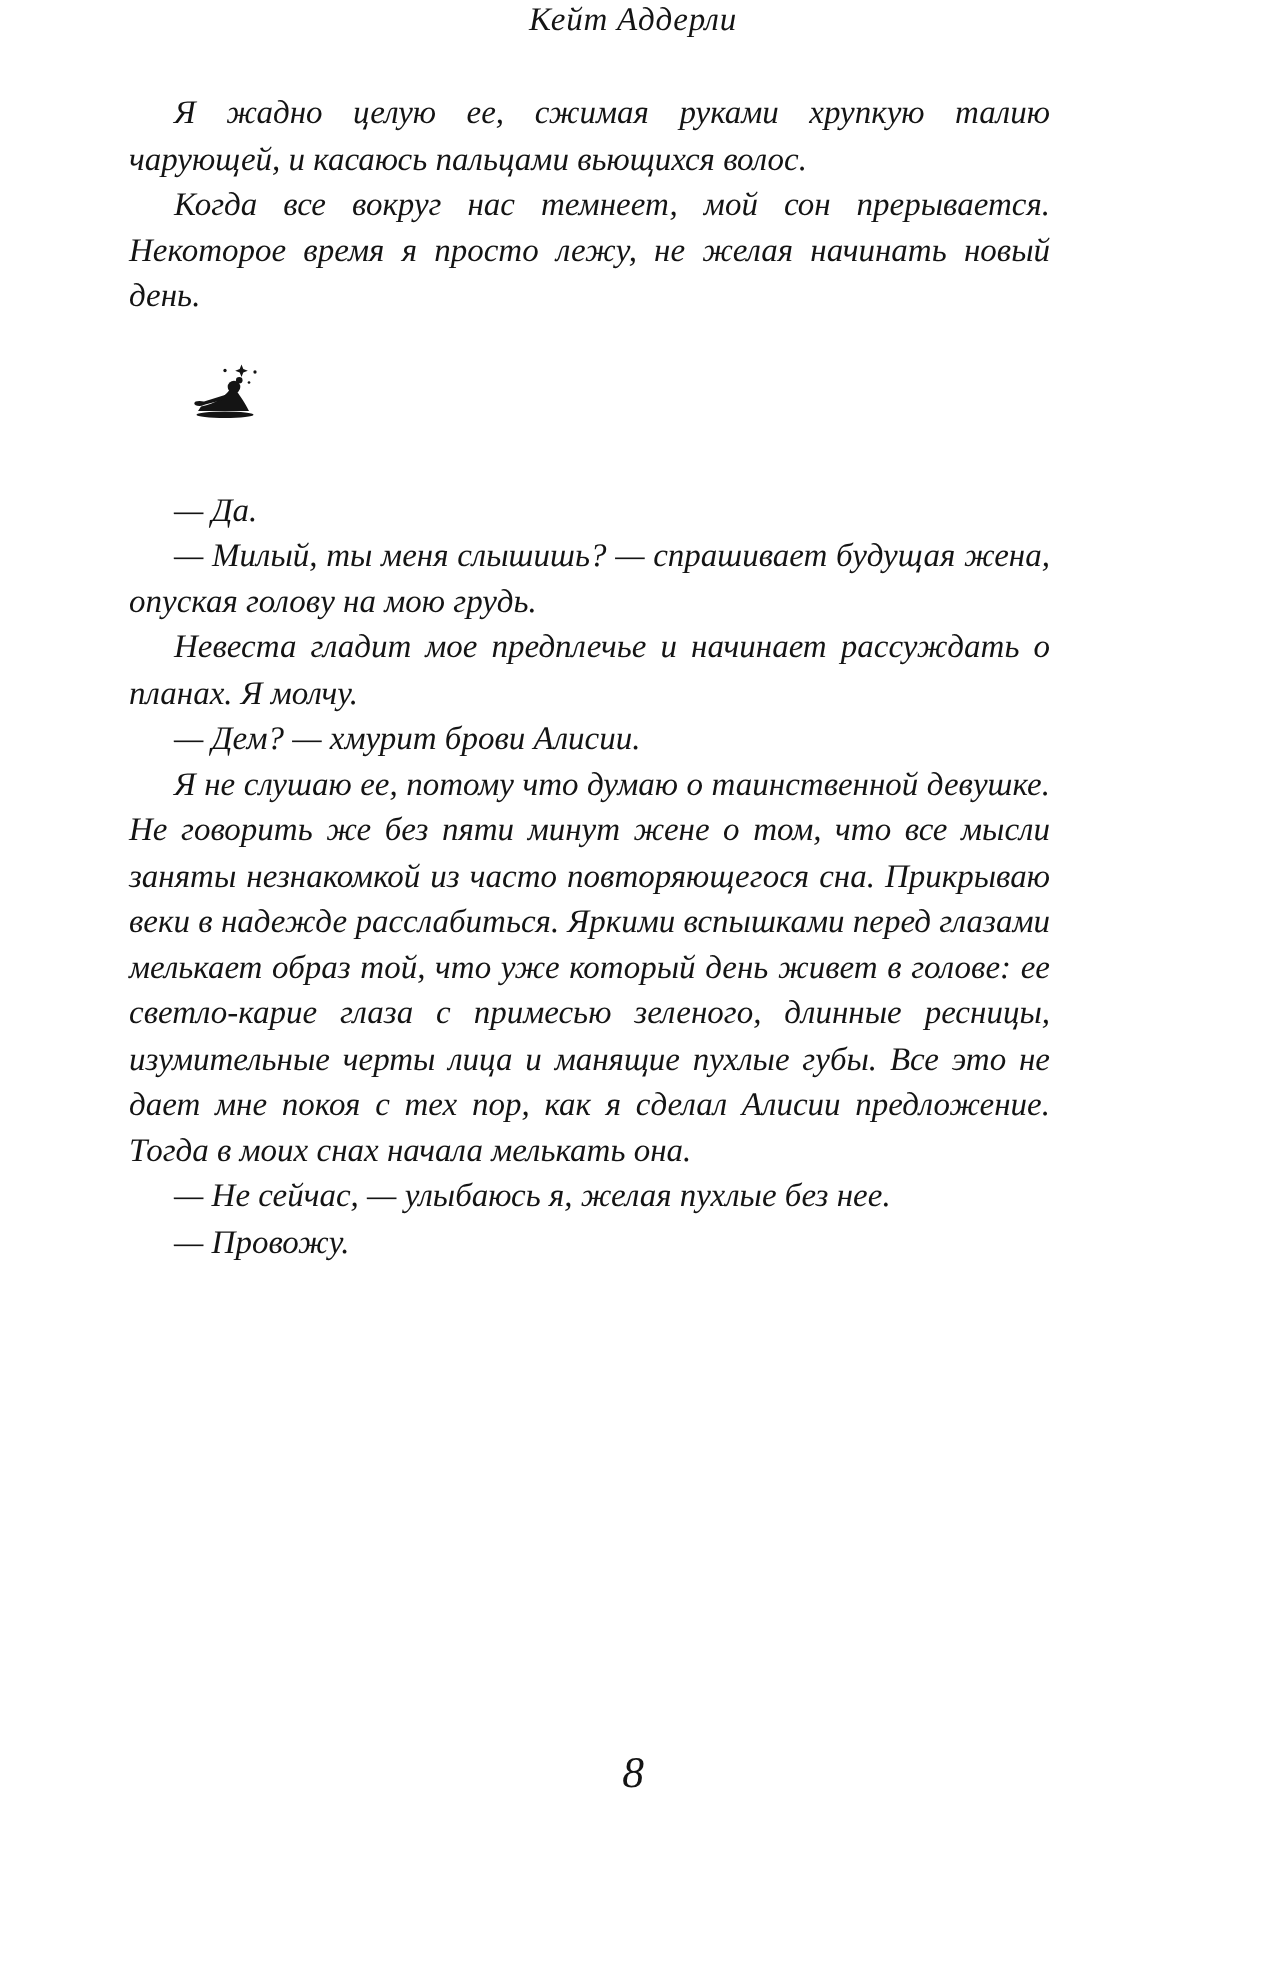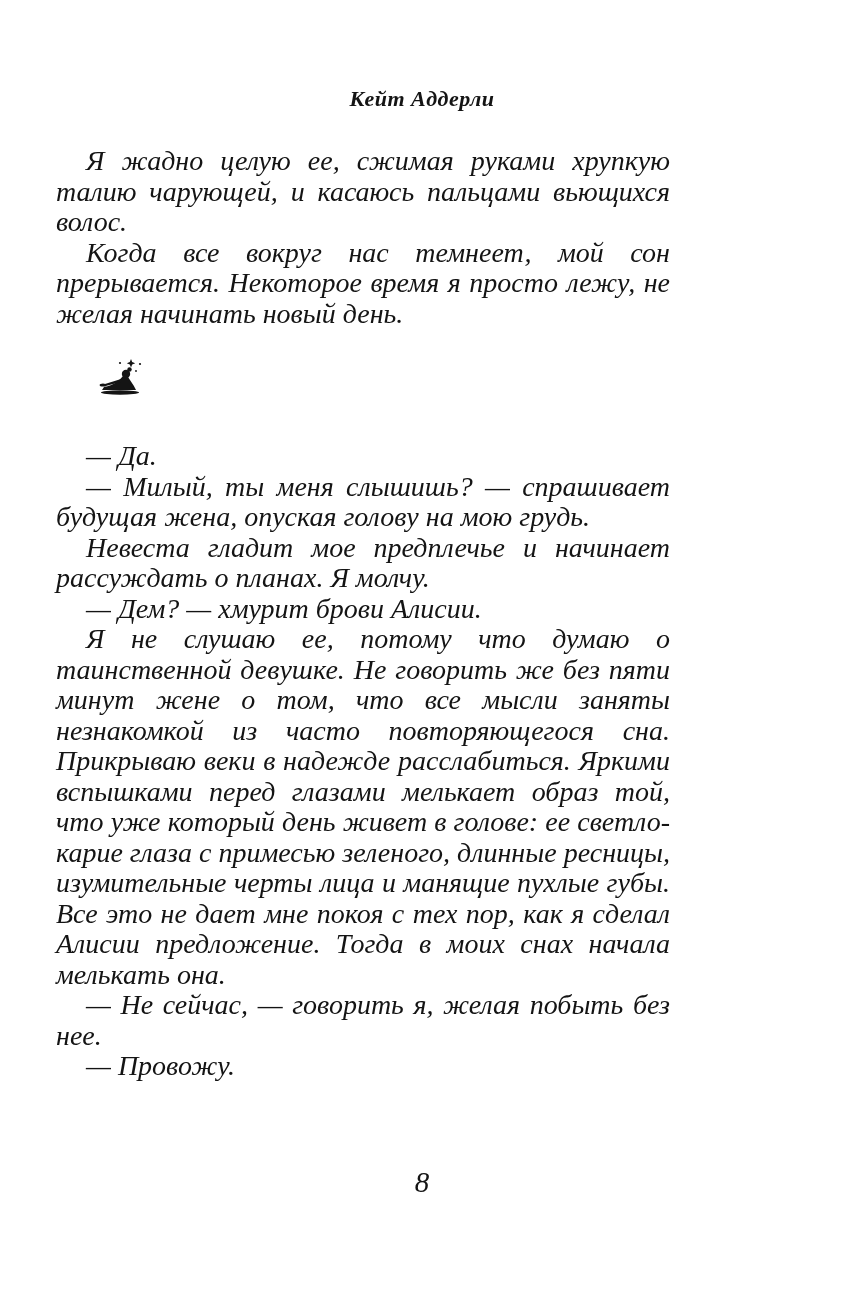--- a/index.html
+++ b/index.html
@@ -10,33 +10,32 @@
   .page {
     position: relative;
     width: 844px;
     height: 1311px;
     background: #ffffff;
     color: #141414;
     font-family: "Liberation Serif", "DejaVu Serif", serif;
     overflow: hidden;
   }
   .author-header {
-    padding-top: 86px;
     text-align: center;
     font-style: italic;
-    font-weight: bold;
+    font-weight: normal;
     font-size: 22px;
     letter-spacing: 0.5px;
   }
   .text-column {
     width: 614px;
-    margin: 34px 0 0 56px;
+    margin: 34px 0 0 86px;
     text-align: justify;
     font-style: italic;
-    font-size: 28px;
+    font-size: 22px;
     line-height: 30.5px;
   }
   p.para {
     margin: 0;
     text-indent: 30px;
   }
   .em {
     font-style: italic;
   }
   .ornament {
@@ -83,21 +82,21 @@
         </g>
       </svg>
     </div>
 
     <div id="paras-after">
         <p class="para"><span>— Да.</span></p>
         <p class="para"><span>— Милый, ты меня слышишь? — спрашивает будущая жена, опуская голову на мою грудь.</span></p>
         <p class="para"><span>Невеста гладит мое предплечье и начинает рассуждать о планах. Я молчу.</span></p>
         <p class="para"><span>— Дем? — хмурит брови Алисии.</span></p>
         <p class="para"><span>Я не слушаю ее, потому что думаю о таинственной девушке. Не говорить же без пяти минут жене о том, что все мысли заняты незнакомкой из часто повторяющегося сна. Прикрываю веки в надежде расслабиться. Яркими вспышками перед глазами мелькает образ той, что уже который день живет в голове: ее светло-карие глаза с примесью зеленого, длинные ресницы, изумительные черты лица и манящие пухлые губы. Все это не дает мне покоя с тех пор, как я сделал Алисии предложение. Тогда в моих снах начала мелькать </span><span class="em">она.</span></p>
-        <p class="para"><span>— Не сейчас, — говорить я, желая побыть без нее.</span></p>
+        <p class="para"><span>— Не сейчас, — улыбаюсь я, желая пухлые без нее.</span></p>
         <p class="para"><span>— Провожу.</span></p>
       </div>
 
   </div>
 
   <div class="page-number">8</div>
 
 </div>
 
 </body></html>

